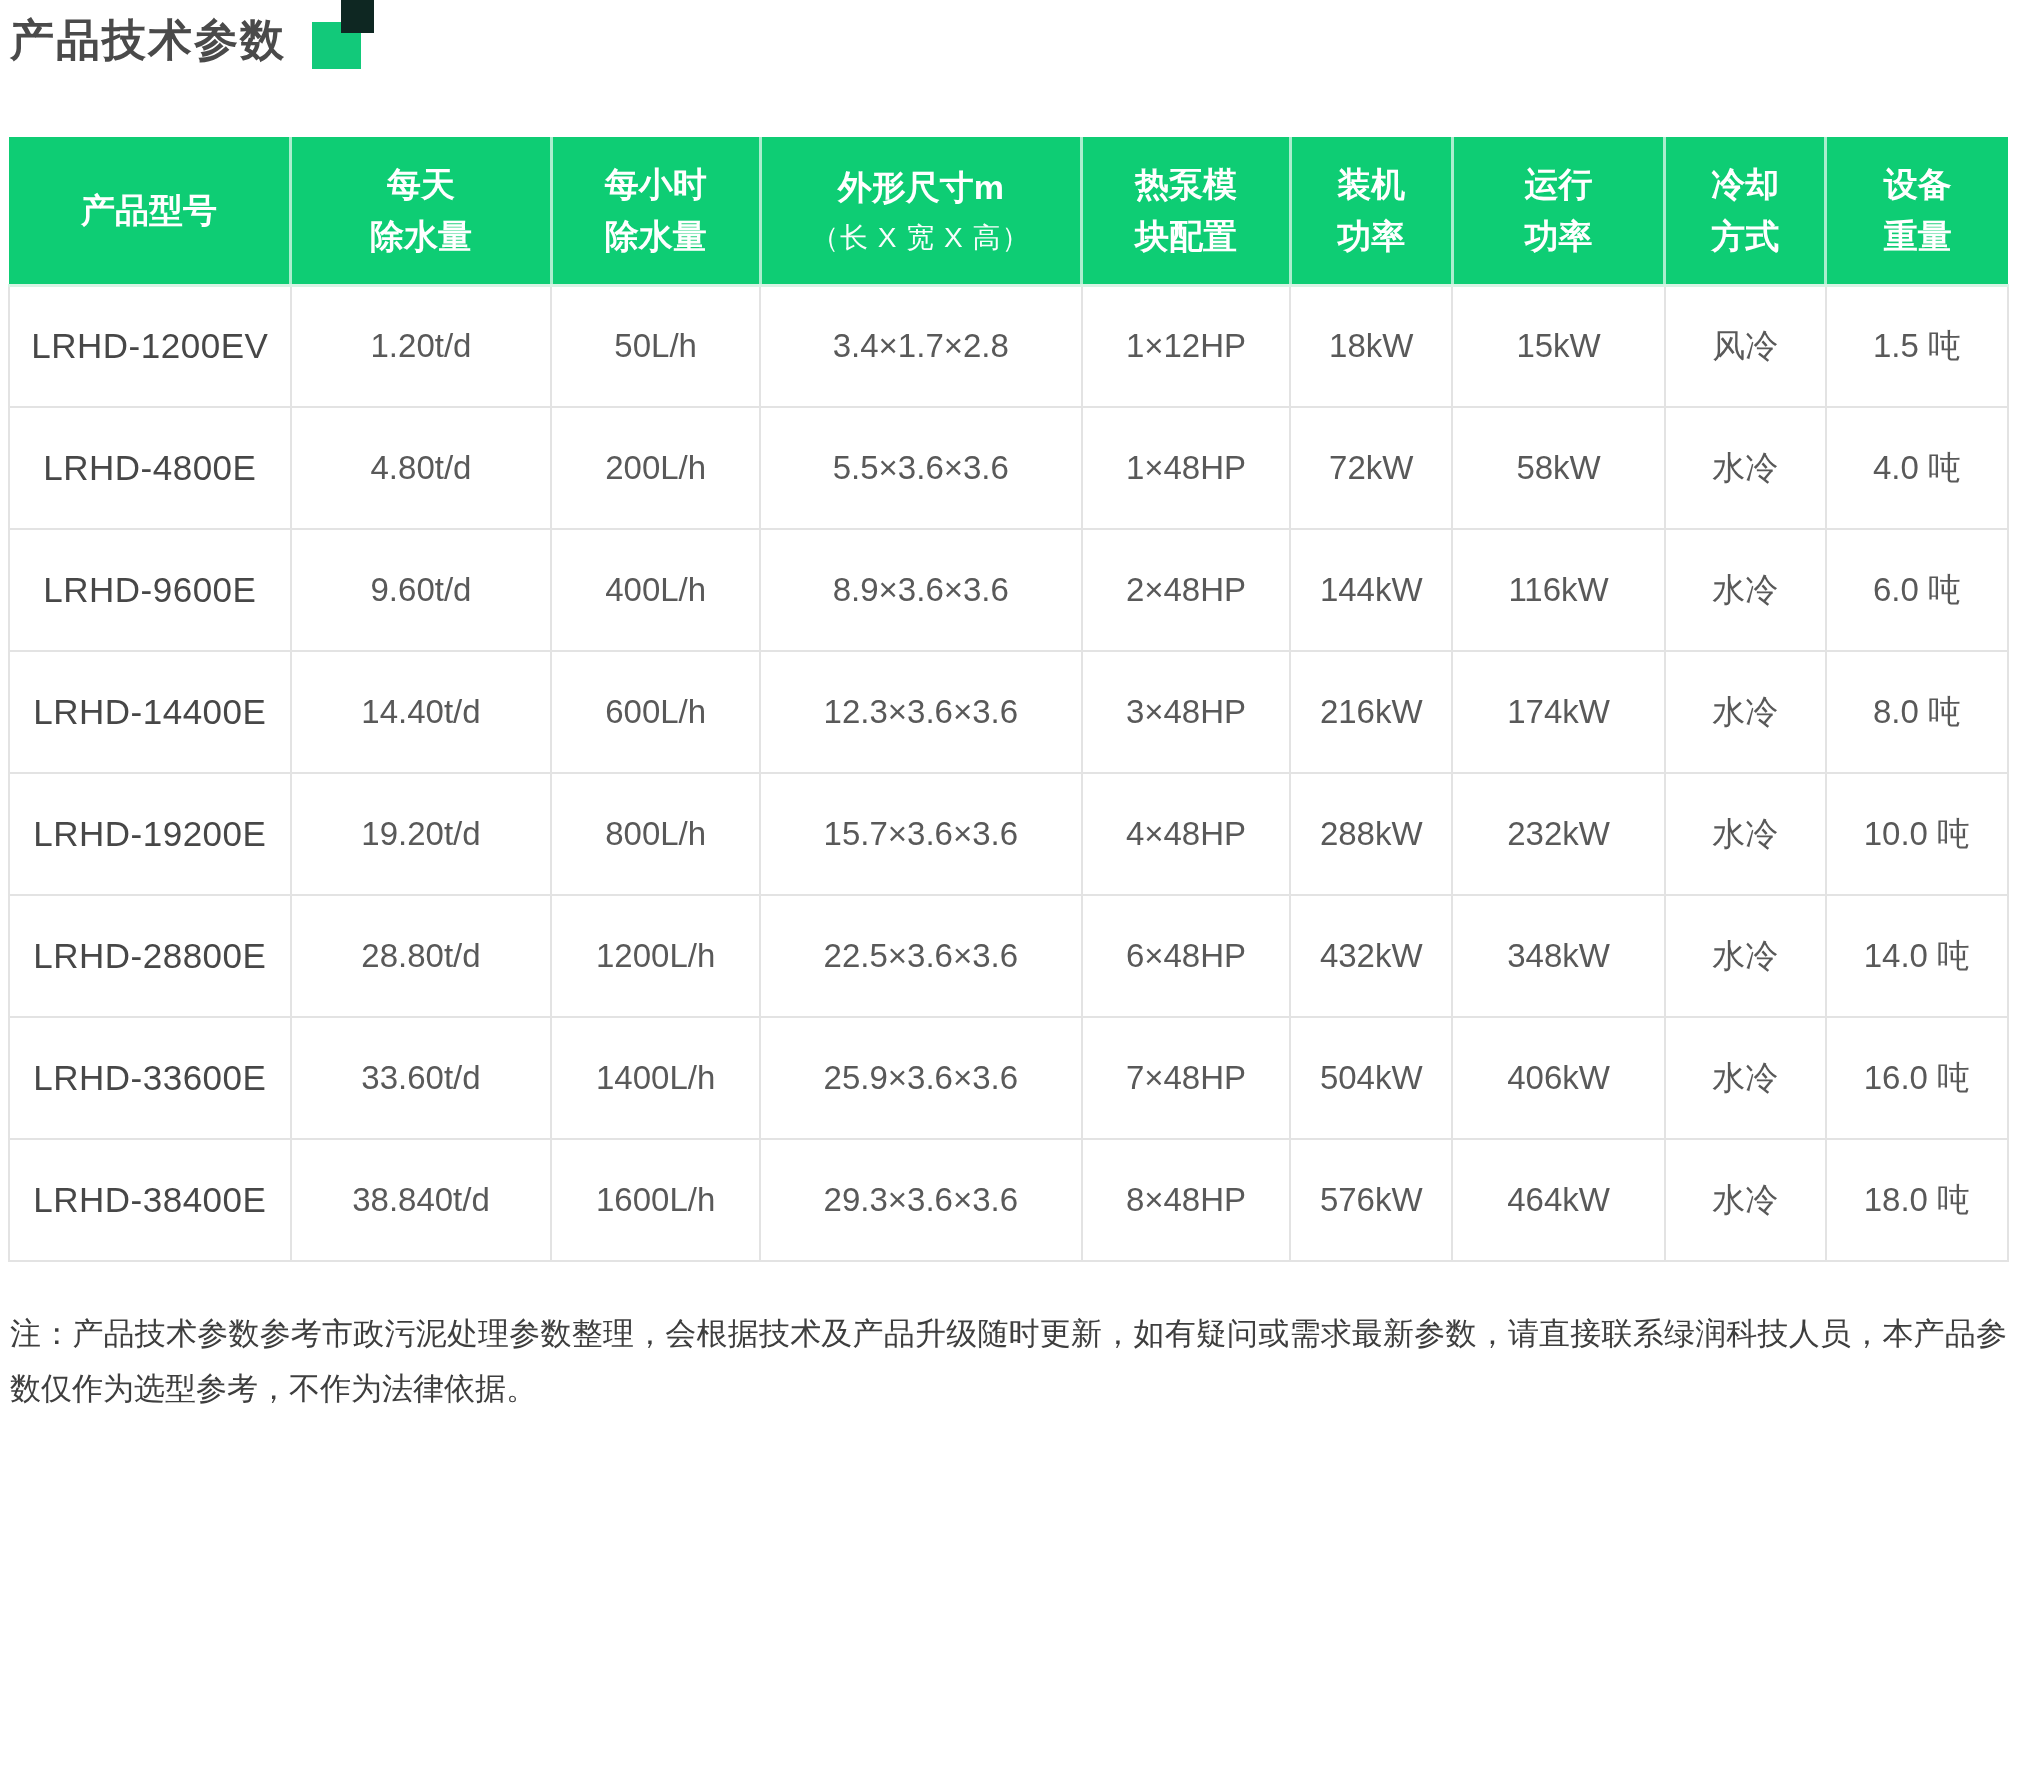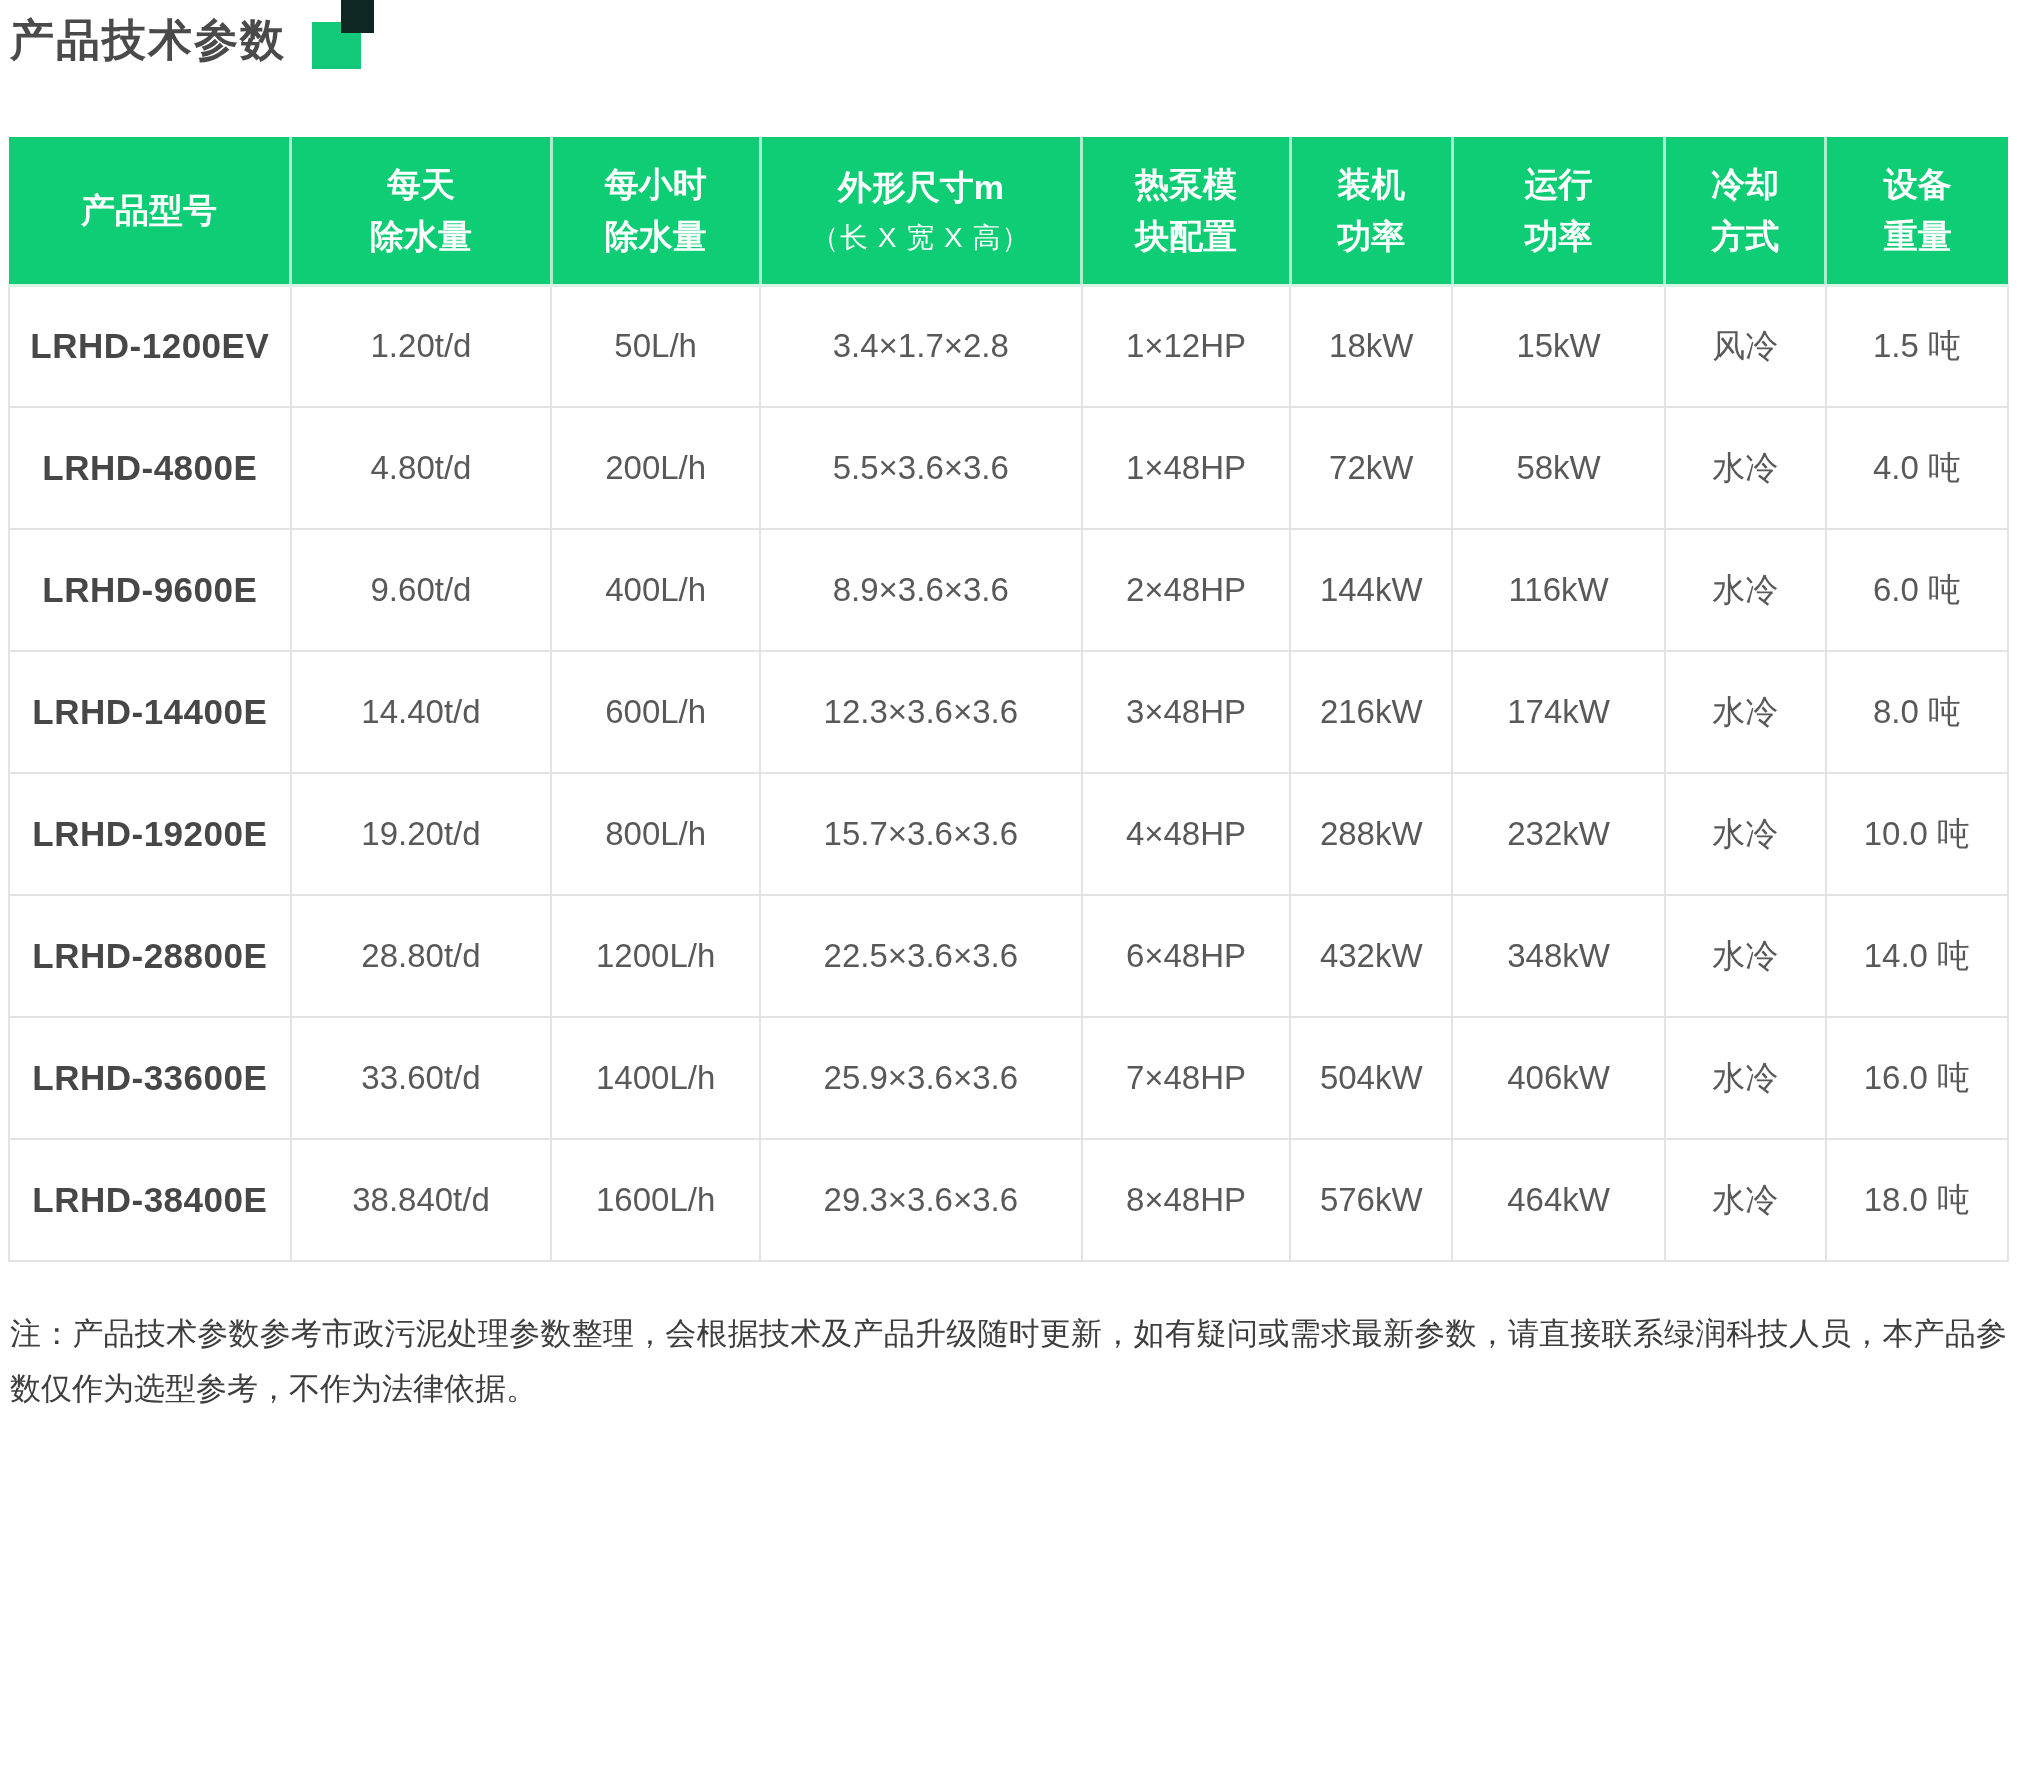--- a/index.html
+++ b/index.html
@@ -43,21 +43,21 @@
   table.spec thead th:first-child { border-left:none; }
   table.spec thead th .sub {
     font-size:28px; font-weight:normal; color:rgba(255,255,255,0.97);
     letter-spacing:1px; margin-top:2px;
   }
   table.spec tbody td {
     background:#ffffff; border:2px solid #e3e3e3;
     height:122px; font-size:33px; color:#595959; padding:0 4px;
   }
   table.spec tbody td.cell-model {
-    font-weight:bold; color:#474747; font-size:35px; letter-spacing:0.5px;
+    font-weight:normal; color:#474747; font-size:35px; letter-spacing:0.5px;
   }
 
   
   .footnote {
     margin-top:44px; padding:0 2px;
     font-size:31px; line-height:1.78; color:#3e3e3e;
     text-align:justify;
   }
 </style>
 </head>

